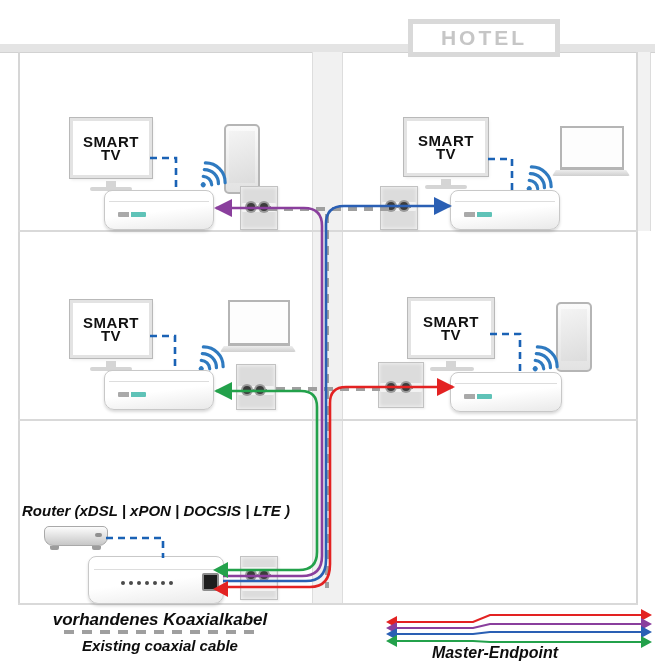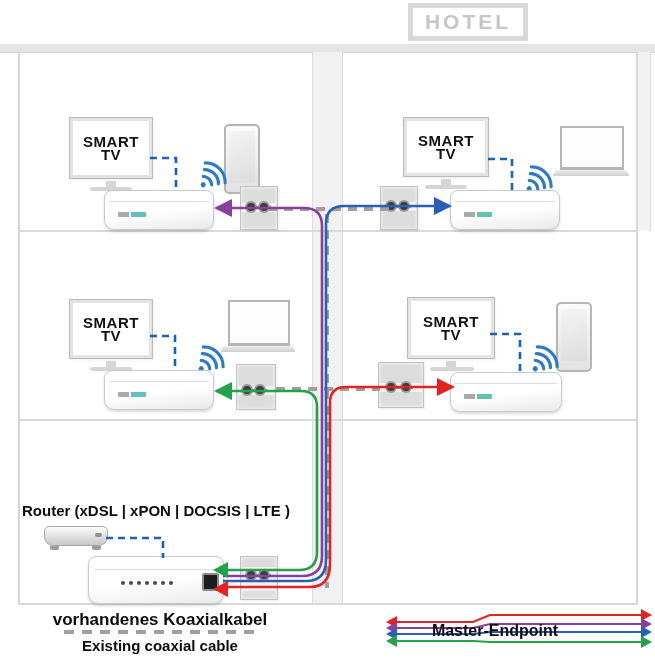--- a/index.html
+++ b/index.html
@@ -34,31 +34,31 @@
           background:linear-gradient(90deg,#9a9a9a 0 38%,#fff 38% 45%,#43b8ab 45% 100%);opacity:.85;}
   .outlet{background:#dcdcdc;border:1px solid #c2c2c2;box-shadow:inset 0 0 4px rgba(255,255,255,.8),1px 1px 2px rgba(0,0,0,.08);}
   .oband{background:#f2f2f2;border-radius:1px;}
   .odot{background:#3c3c3c;border-radius:50%;box-shadow:0 0 0 2px #9a9a9a;}
   .obar{background:#8a8a8a;}
   .router{background:linear-gradient(#fcfcfc,#c7c7c7);border:1px solid #a9a9a9;border-radius:5px 5px 9px 9px;}
   .rfoot{background:#9c9c9c;border-radius:0 0 2px 2px;}
   .mport{background:#1d1d1d;border:2px solid #8d8d8d;border-radius:2px;}
   .pdot{background:#4a4a4a;border-radius:50%;width:4px;height:4px;position:absolute;top:0;}
   
-  .lbl{font-weight:bold;color:#0d0d0d;}
+  .lbl{font-weight:bold;color:#0d0d0d;font-style:italic;}
   .center{text-align:center;}
   svg{position:absolute;left:0;top:0;pointer-events:none;}
 </style>
 </head>
 <body>
 
 <div id="stage">
 
   <div class="abs roof" style="left:0;top:44px;width:655px;height:9px;"></div>
-  <div class="abs sign" style="left:408px;top:3px;width:120px;height:38px;">
+  <div class="abs sign" style="left:408px;top:19px;width:152px;height:38px;">
     <span>HOTEL</span>
   </div>
   <div class="abs wall-v" style="left:18px;top:52px;width:2px;height:553px;"></div>
   <div class="abs wallstrip" style="left:638px;top:52px;width:13px;height:179px;"></div>
   <div class="abs wall-v" style="left:636px;top:52px;width:2px;height:553px;"></div>
   <div class="abs shaft" style="left:312px;top:52px;width:31px;height:553px;"></div>
   <div class="abs floor-h" style="left:18px;top:230px;width:620px;height:2px;"></div>
   <div class="abs floor-h" style="left:18px;top:419px;width:620px;height:2px;"></div>
   <div class="abs floor-h" style="left:18px;top:603px;width:620px;height:2px;"></div>
 
@@ -234,15 +234,15 @@
     <path d="M 392 634 H 473 L 490 632 H 646" fill="none" stroke-width="2.2" stroke="#2a5fb4"></path>
     <polygon points="386,634 397,628 397,640" fill="#2a5fb4"></polygon>
     <polygon points="652,632 641,626 641,638" fill="#2a5fb4"></polygon>
     <path d="M 392 641 H 473 L 490 642 H 646" fill="none" stroke-width="2.2" stroke="#23a14b"></path>
     <polygon points="386,641 397,635 397,647" fill="#23a14b"></polygon>
     <polygon points="652,642 641,636 641,648" fill="#23a14b"></polygon>
   </svg>
 
   <div class="abs lbl center" style="left:50px;top:610px;width:220px;font-size:17px;">vorhandenes Koaxialkabel</div>
   <div class="abs lbl center" style="left:50px;top:637px;width:220px;font-size:15px;">Existing coaxial cable</div>
-  <div class="abs lbl center" style="left:400px;top:622px;width:190px;font-size:16px;">Master-Endpoint</div>
+  <div class="abs lbl center" style="left:400px;top:644px;width:190px;font-size:16px;">Master-Endpoint</div>
 
 </div>
 
 </body></html>

